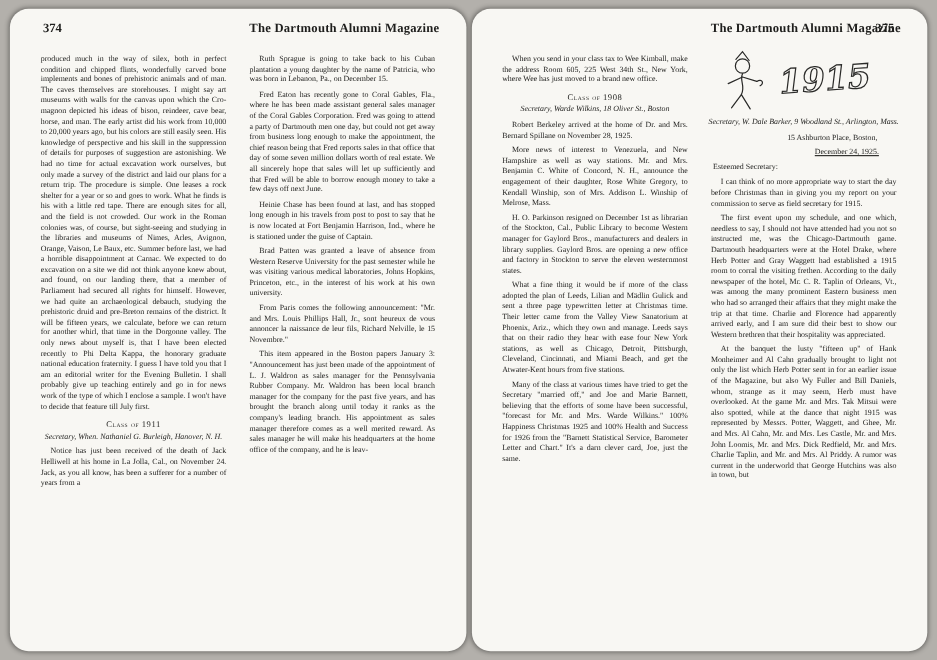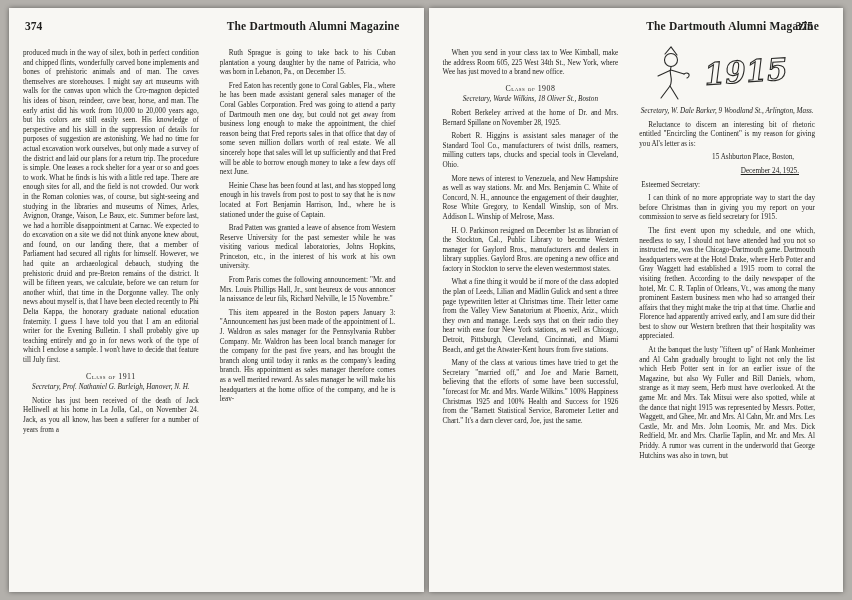--- a/index.html
+++ b/index.html
@@ -2,21 +2,21 @@
 <html><head>
 <meta charset="utf-8">
 <style>
   * { margin:0; padding:0; box-sizing:border-box; }
   html,body { width:852px; height:600px; overflow:hidden; }
   body { background:#b3b0ab; font-family:"Liberation Serif","DejaVu Serif",serif; }
   .spread { display:flex; gap:5px; padding:8px 9px; }
   .page {
     background:#f8f7f3; width:415px; height:584px;
     box-shadow:0 0 5px rgba(0,0,0,.45);
-    padding:12px 24px 10px 10px; position:relative; color:#1e1e1c;
+    padding:12px 24px 10px 24px; position:relative; color:#1e1e1c;border-radius:17px;
   }
   .page-header { position:relative; height:18px; margin-bottom:7px; }
   .magazine-title { position:absolute; left:0; right:0; text-align:right; font-weight:bold; font-size:11.5px; letter-spacing:.2px; }
   .page-number { position:absolute; top:0; font-weight:bold; font-size:11.5px; }
   .pn-left { left:6px; }
   .pn-right { right:6px; }
   .columns { display:flex; gap:13px; }
   .col { width:50%; font-size:7.2px; line-height:9.6px; text-align:justify; }
   .blk { margin:4px; }
   .blk.para { text-indent:9px; }
@@ -35,21 +35,21 @@
 
   <div class="page">
     <div class="page-header">
       <span class="page-number pn-left">374</span>
       <span class="magazine-title">The Dartmouth Alumni Magazine</span>
     </div>
     <div class="columns">
       <div class="col">
           <p class="blk cont">produced much in the way of silex, both in perfect condition and chipped flints, wonderfully carved bone implements and bones of prehistoric animals and of man. The caves themselves are storehouses. I might say art museums with walls for the canvas upon which the Cro-magnon depicted his ideas of bison, reindeer, cave bear, horse, and man. The early artist did his work from 10,000 to 20,000 years ago, but his colors are still easily seen. His knowledge of perspective and his skill in the suppression of details for purposes of suggestion are astonishing. We had no time for actual excavation work ourselves, but only made a survey of the district and laid our plans for a return trip. The procedure is simple. One leases a rock shelter for a year or so and goes to work. What he finds is his with a little red tape. There are enough sites for all, and the field is not crowded. Our work in the Roman colonies was, of course, but sight-seeing and studying in the libraries and museums of Nimes, Arles, Avignon, Orange, Vaison, Le Baux, etc. Summer before last, we had a horrible disappointment at Carnac. We expected to do excavation on a site we did not think anyone knew about, and found, on our landing there, that a member of Parliament had secured all rights for himself. However, we had quite an archaeological debauch, studying the prehistoric druid and pre-Breton remains of the district. It will be fifteen years, we calculate, before we can return for another whirl, that time in the Dorgonne valley. The only news about myself is, that I have been elected recently to Phi Delta Kappa, the honorary graduate national education fraternity. I guess I have told you that I am an editorial writer for the Evening Bulletin. I shall probably give up teaching entirely and go in for news work of the type of which I enclose a sample. I won't have to decide that feature till July first.</p>
           <p class="blk heading">Class of 1911</p>
-          <p class="blk secretary">Secretary, Prof. Nathaniel G. Burleigh, Hanover, N. H.</p>
+          <p class="blk secretary">Secretary, When. Nathaniel G. Burleigh, Hanover, N. H.</p>
           <p class="blk para">Notice has just been received of the death of Jack Helliwell at his home in La Jolla, Cal., on November 24. Jack, as you all know, has been a sufferer for a number of years from a</p>
         </div>
       <div class="col">
           <p class="blk para">Ruth Sprague is going to take back to his Cuban plantation a young daughter by the name of Patricia, who was born in Lebanon, Pa., on December 15.</p>
           <p class="blk para">Fred Eaton has recently gone to Coral Gables, Fla., where he has been made assistant general sales manager of the Coral Gables Corporation. Fred was going to attend a party of Dartmouth men one day, but could not get away from business long enough to make the appointment, the chief reason being that Fred reports sales in that office that day of some seven million dollars worth of real estate. We all sincerely hope that sales will let up sufficiently and that Fred will be able to borrow enough money to take a few days off next June.</p>
           <p class="blk para">Heinie Chase has been found at last, and has stopped long enough in his travels from post to post to say that he is now located at Fort Benjamin Harrison, Ind., where he is stationed under the guise of Captain.</p>
           <p class="blk para">Brad Patten was granted a leave of absence from Western Reserve University for the past semester while he was visiting various medical laboratories, Johns Hopkins, Princeton, etc., in the interest of his work at his own university.</p>
           <p class="blk para">From Paris comes the following announcement: "Mr. and Mrs. Louis Phillips Hall, Jr., sont heureux de vous annoncer la naissance de leur fils, Richard Nelville, le 15 Novembre."</p>
           <p class="blk para">This item appeared in the Boston papers January 3: "Announcement has just been made of the appointment of L. J. Waldron as sales manager for the Pennsylvania Rubber Company. Mr. Waldron has been local branch manager for the company for the past five years, and has brought the branch along until today it ranks as the company's leading branch. His appointment as sales manager therefore comes as a well merited reward. As sales manager he will make his headquarters at the home office of the company, and he is leav-</p>
         </div>
@@ -60,41 +60,39 @@
     <div class="page-header">
       <span class="magazine-title">The Dartmouth Alumni Magazine</span>
       <span class="page-number pn-right">375</span>
     </div>
     <div class="columns">
       <div class="col">
           <p class="blk para">When you send in your class tax to Wee Kimball, make the address Room 605, 225 West 34th St., New York, where Wee has just moved to a brand new office.</p>
           <p class="blk heading">Class of 1908</p>
           <p class="blk secretary">Secretary, Warde Wilkins, 18 Oliver St., Boston</p>
           <p class="blk para">Robert Berkeley arrived at the home of Dr. and Mrs. Bernard Spillane on November 28, 1925.</p>
-          <p class="blk para">Robert R. Higgins is assistant sales manager of the Standard Tool Co., manufacturers of twist drills, reamers, milling cutters taps, chucks and special tools in Cleveland, Ohio.</p>
           <p class="blk para">More news of interest to Venezuela, and New Hampshire as well as way stations. Mr. and Mrs. Benjamin C. White of Concord, N. H., announce the engagement of their daughter, Rose White Gregory, to Kendall Winship, son of Mrs. Addison L. Winship of Melrose, Mass.</p>
           <p class="blk para">H. O. Parkinson resigned on December 1st as librarian of the Stockton, Cal., Public Library to become Western manager for Gaylord Bros., manufacturers and dealers in library supplies. Gaylord Bros. are opening a new office and factory in Stockton to serve the eleven westernmost states.</p>
           <p class="blk para">What a fine thing it would be if more of the class adopted the plan of Leeds, Lilian and Mädlin Gulick and sent a three page typewritten letter at Christmas time. Their letter came from the Valley View Sanatorium at Phoenix, Ariz., which they own and manage. Leeds says that on their radio they hear with ease four New York stations, as well as Chicago, Detroit, Pittsburgh, Cleveland, Cincinnati, and Miami Beach, and get the Atwater-Kent hours from five stations.</p>
           <p class="blk para">Many of the class at various times have tried to get the Secretary "married off," and Joe and Marie Barnett, believing that the efforts of some have been successful, "forecast for Mr. and Mrs. Warde Wilkins." 100% Happiness Christmas 1925 and 100% Health and Success for 1926 from the "Barnett Statistical Service, Barometer Letter and Chart." It's a darn clever card, Joe, just the same.</p>
         </div>
       <div class="col">
         <svg class="illus" width="160" height="58" viewBox="0 0 160 58" aria-hidden="true">
           <g stroke="#2a2a28" fill="none" stroke-width="1.1" stroke-linecap="round">
             <circle cx="24" cy="15" r="6.5"></circle>
             <path d="M18 9 L24 2 L30 10"></path>
             <path d="M24 22 C 21 29, 27 33, 23 41"></path>
             <path d="M24 25 L 11 31 M24 25 L 37 29"></path>
             <path d="M23 41 L 14 53 M23 41 L 31 54"></path>
             <path d="M37 29 C 42 26, 44 31, 40 33"></path>
           </g>
           <text x="58" y="40" font-family="DejaVu Serif, serif" font-size="30" font-style="italic" font-weight="bold" fill="#f8f7f3" stroke="#2a2a28" stroke-width="1.1" transform="rotate(-4 58 40)">1915</text>
         </svg>
         <div>
             <p class="blk secretary">Secretary, W. Dale Barker, 9 Woodland St., Arlington, Mass.</p>
-            <p class="blk para">Reluctance to discern an interesting bit of rhetoric entitled "Encircling the Continent" is my reason for giving you Al's letter as is:</p>
             <p class="blk address">15 Ashburton Place, Boston,</p>
             <p class="blk date">December 24, 1925.</p>
             <p class="blk salutation">Esteemed Secretary:</p>
             <p class="blk para">I can think of no more appropriate way to start the day before Christmas than in giving you my report on your commission to serve as field secretary for 1915.</p>
             <p class="blk para">The first event upon my schedule, and one which, needless to say, I should not have attended had you not so instructed me, was the Chicago-Dartmouth game. Dartmouth headquarters were at the Hotel Drake, where Herb Potter and Gray Waggett had established a 1915 room to corral the visiting frethen. According to the daily newspaper of the hotel, Mr. C. R. Taplin of Orleans, Vt., was among the many prominent Eastern business men who had so arranged their affairs that they might make the trip at that time. Charlie and Florence had apparently arrived early, and I am sure did their best to show our Western brethren that their hospitality was appreciated.</p>
             <p class="blk para">At the banquet the lusty "fifteen up" of Hank Monheimer and Al Cahn gradually brought to light not only the list which Herb Potter sent in for an earlier issue of the Magazine, but also Wy Fuller and Bill Daniels, whom, strange as it may seem, Herb must have overlooked. At the game Mr. and Mrs. Tak Mitsui were also spotted, while at the dance that night 1915 was represented by Messrs. Potter, Waggett, and Ghee, Mr. and Mrs. Al Cahn, Mr. and Mrs. Les Castle, Mr. and Mrs. John Loomis, Mr. and Mrs. Dick Redfield, Mr. and Mrs. Charlie Taplin, and Mr. and Mrs. Al Priddy. A rumor was current in the underworld that George Hutchins was also in town, but</p>
           </div>
       </div>
     </div>
   </div>

